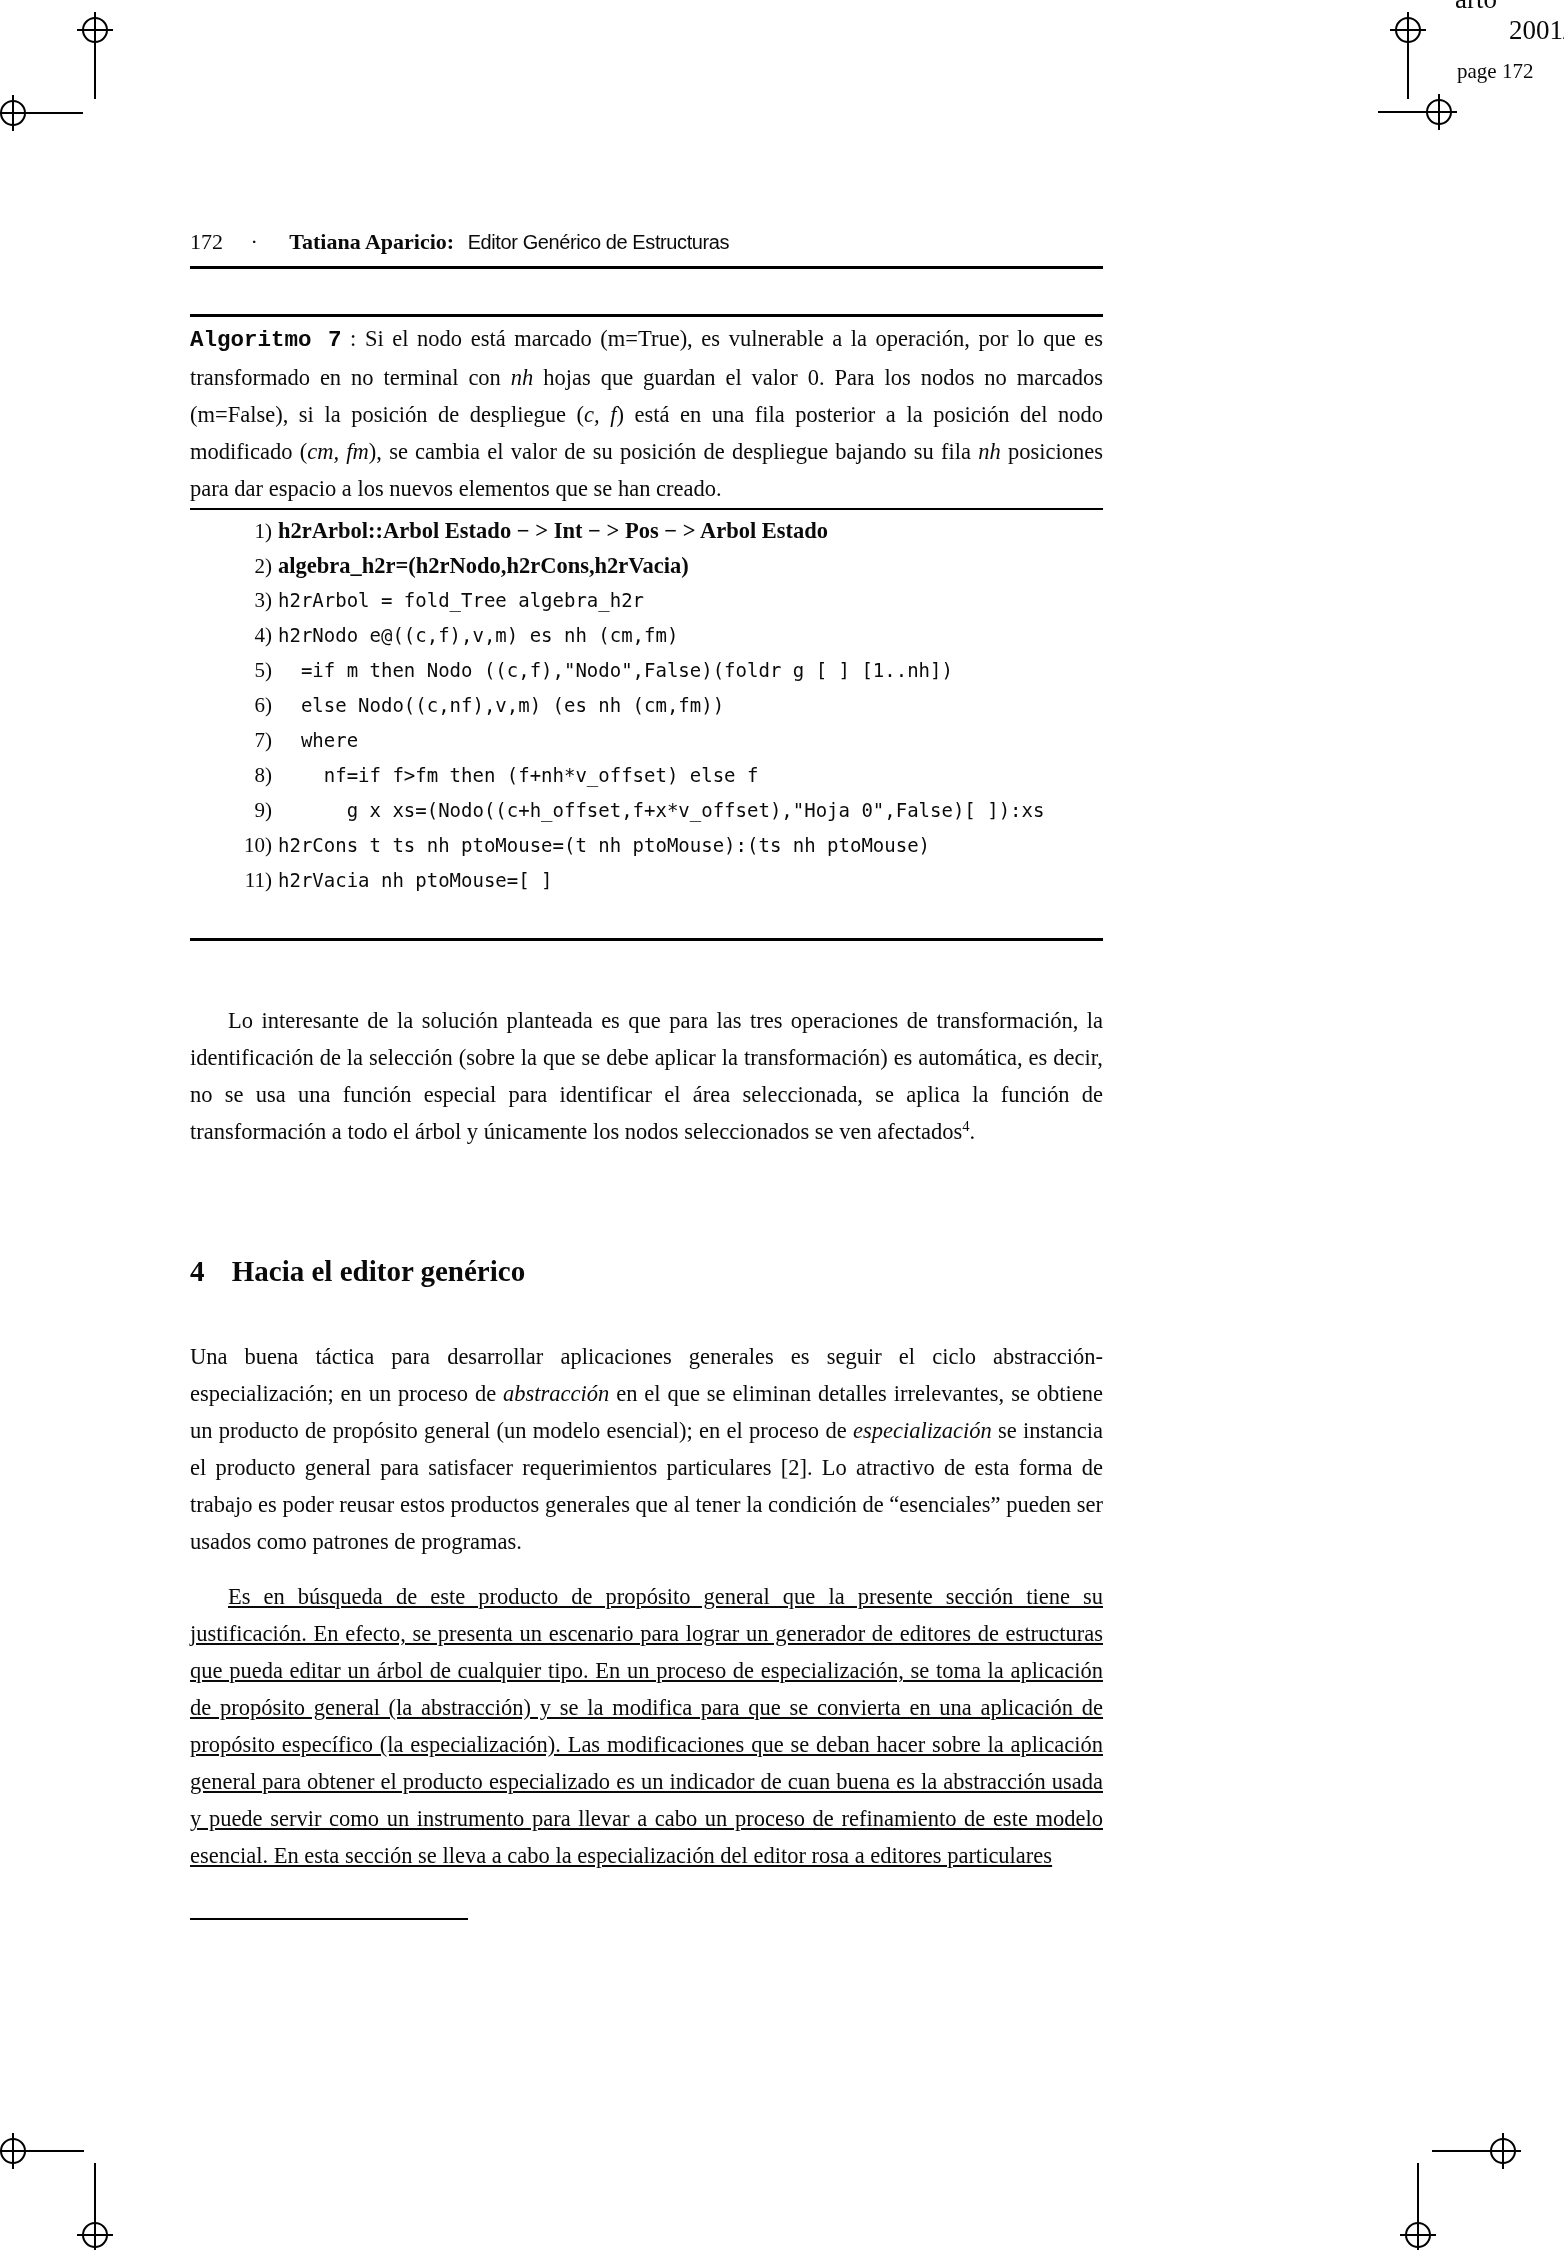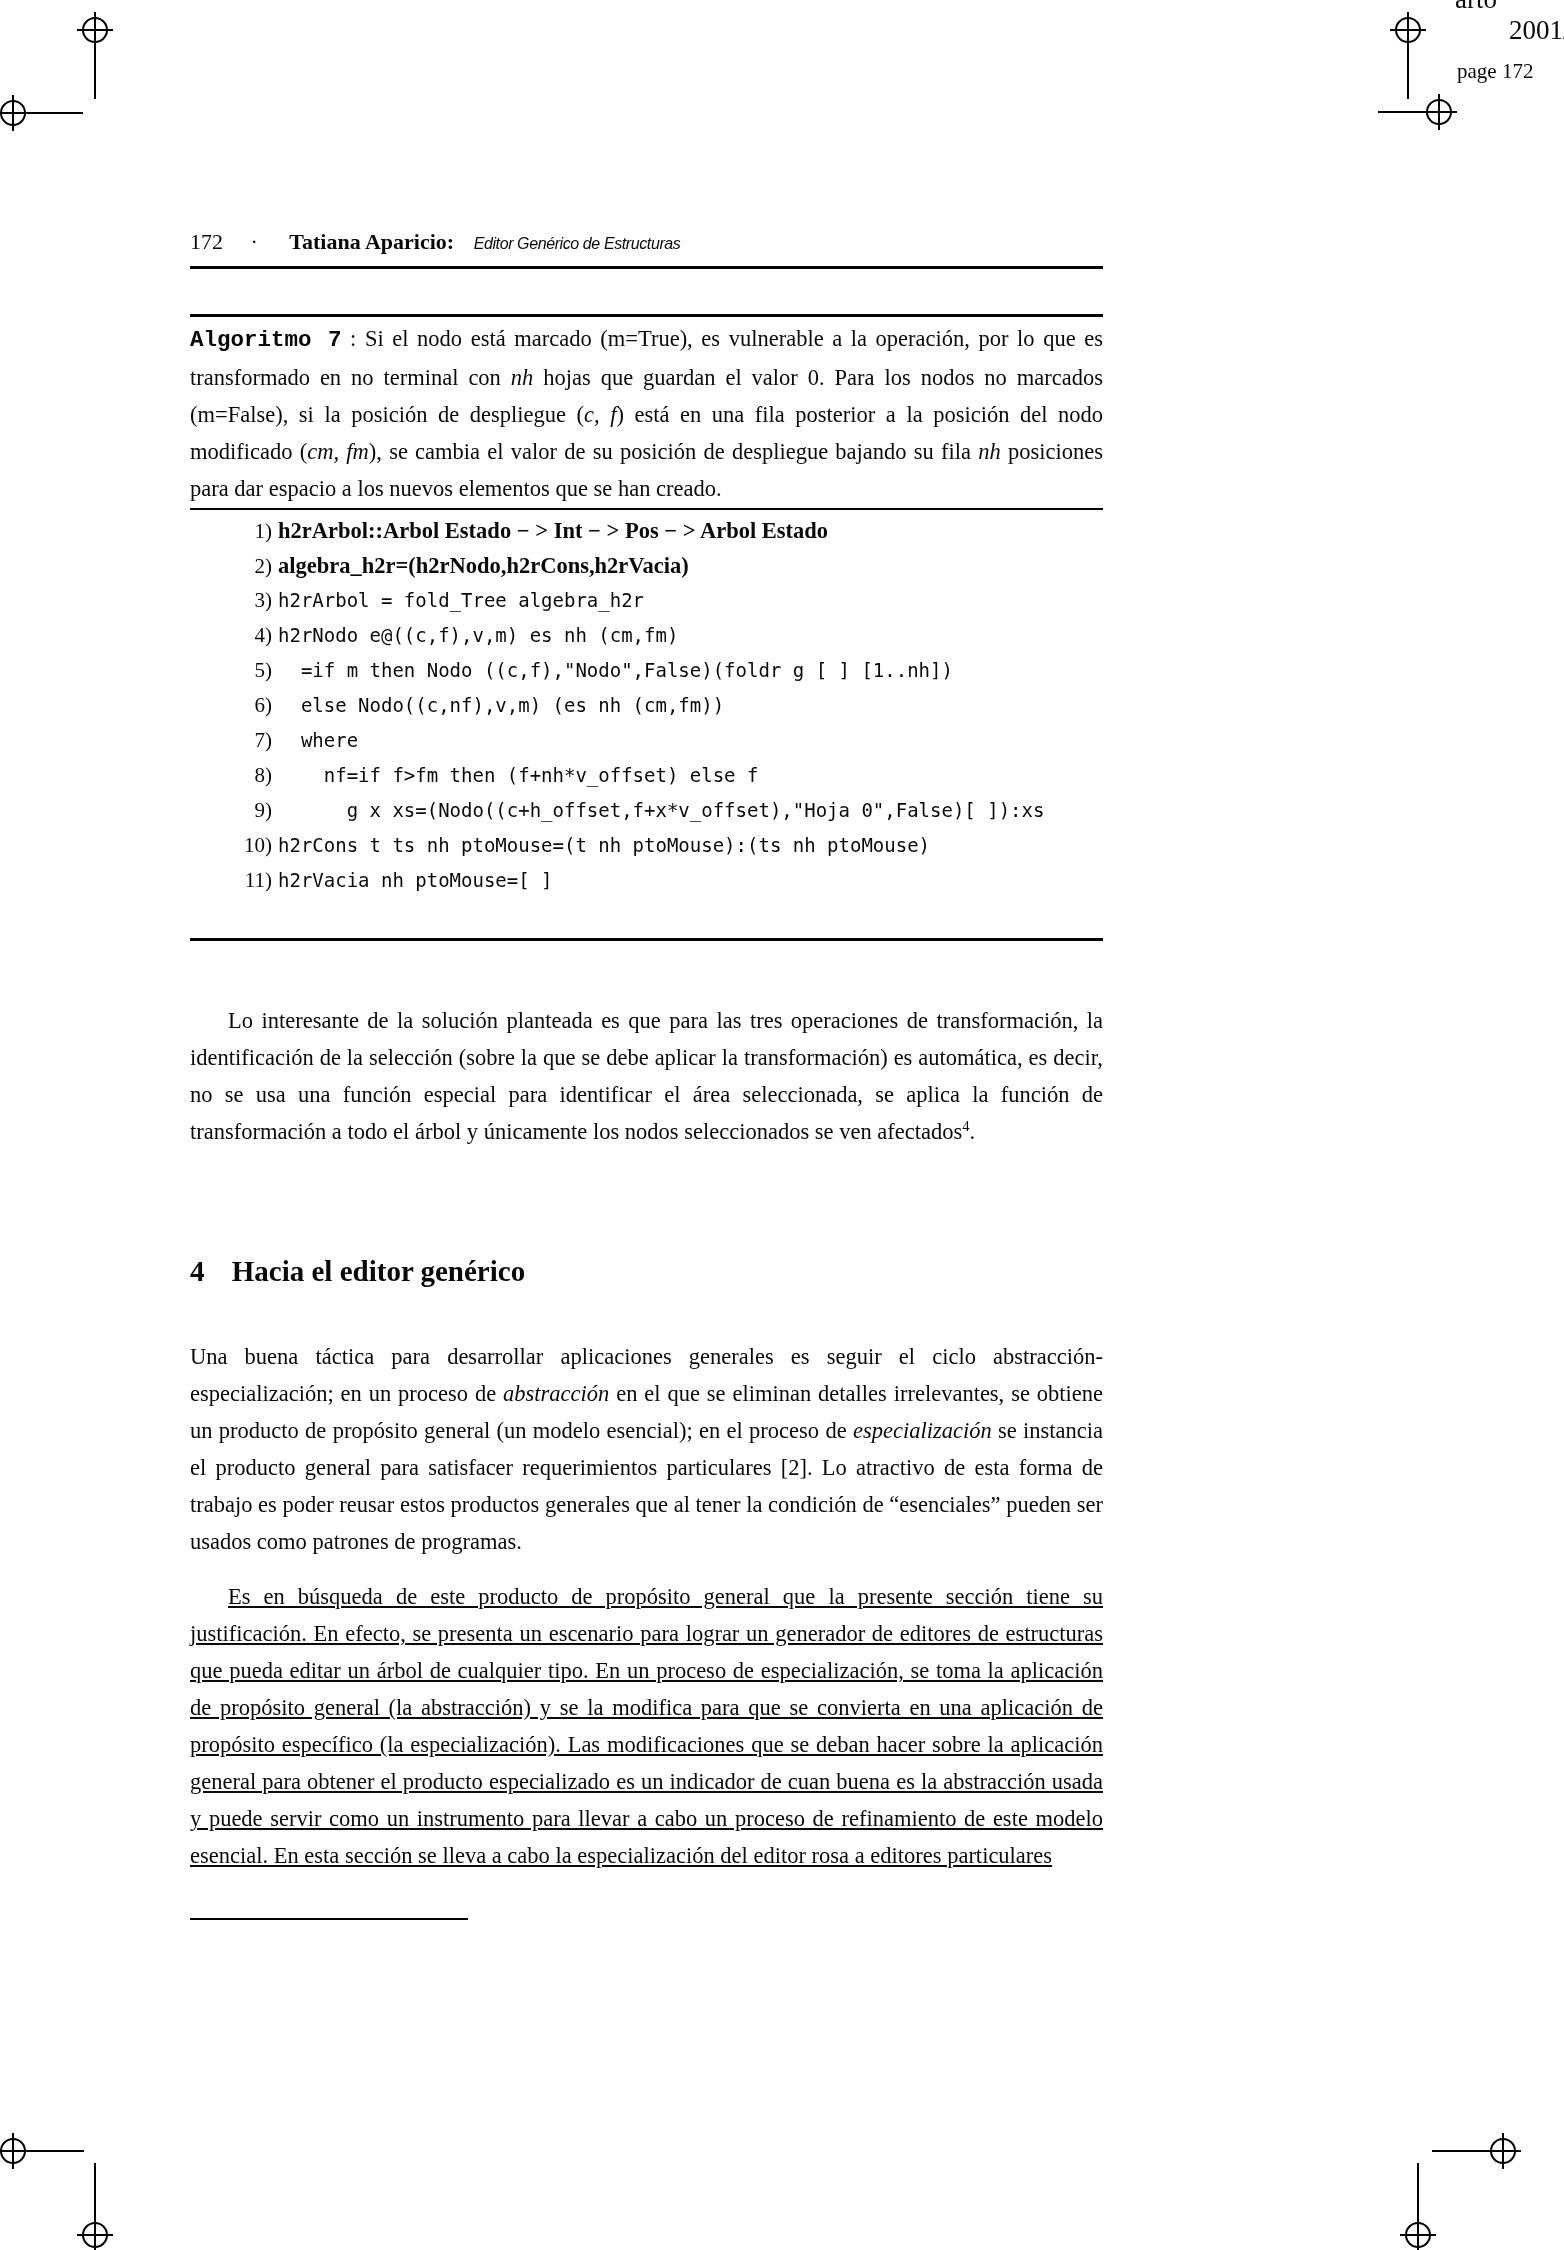--- a/index.html
+++ b/index.html
@@ -14,21 +14,21 @@
   .marks{position:absolute;left:0;top:0;}
   
   .proof-frag{position:absolute;left:1455px;top:-16px;font-size:27px;}
   .proof-date{position:absolute;left:1509px;top:15px;font-size:27px;}
   .proof-page{position:absolute;left:1457px;top:59px;font-size:21px;}
   
   .runhead{position:absolute;left:190px;top:229px;width:913px;font-size:22px;white-space:nowrap;}
   .runhead .pgnum{display:inline-block;}
   .runhead .dot{display:inline-block;margin-left:22px;}
   .runhead .auth{display:inline-block;margin-left:26px;font-weight:bold;}
-  .runhead .htitle{display:inline-block;margin-left:14px;font-family:"Liberation Sans","DejaVu Sans",sans-serif;font-size:16px;letter-spacing:-0.4px;font-style:italic;}
+  .runhead .htitle{display:inline-block;margin-left:8px;font-family:"Liberation Sans","DejaVu Sans",sans-serif;font-size:20px;letter-spacing:-0.4px;}
   .rule{position:absolute;left:190px;width:913px;background:#000;}
   .rule-header{top:266px;height:3px;}
   .rule-algo-top{top:314px;height:3px;}
   .rule-algo-mid{top:508px;height:2px;}
   .rule-algo-bottom{top:938px;height:3px;}
   .rule-footnote{top:1918px;height:2px;width:278px;}
   
   .para{position:absolute;left:190px;width:913px;font-size:22.5px;line-height:37px;text-align:justify;}
   .caption{top:320px;}
   .p1{top:1002px;text-indent:38px;}

